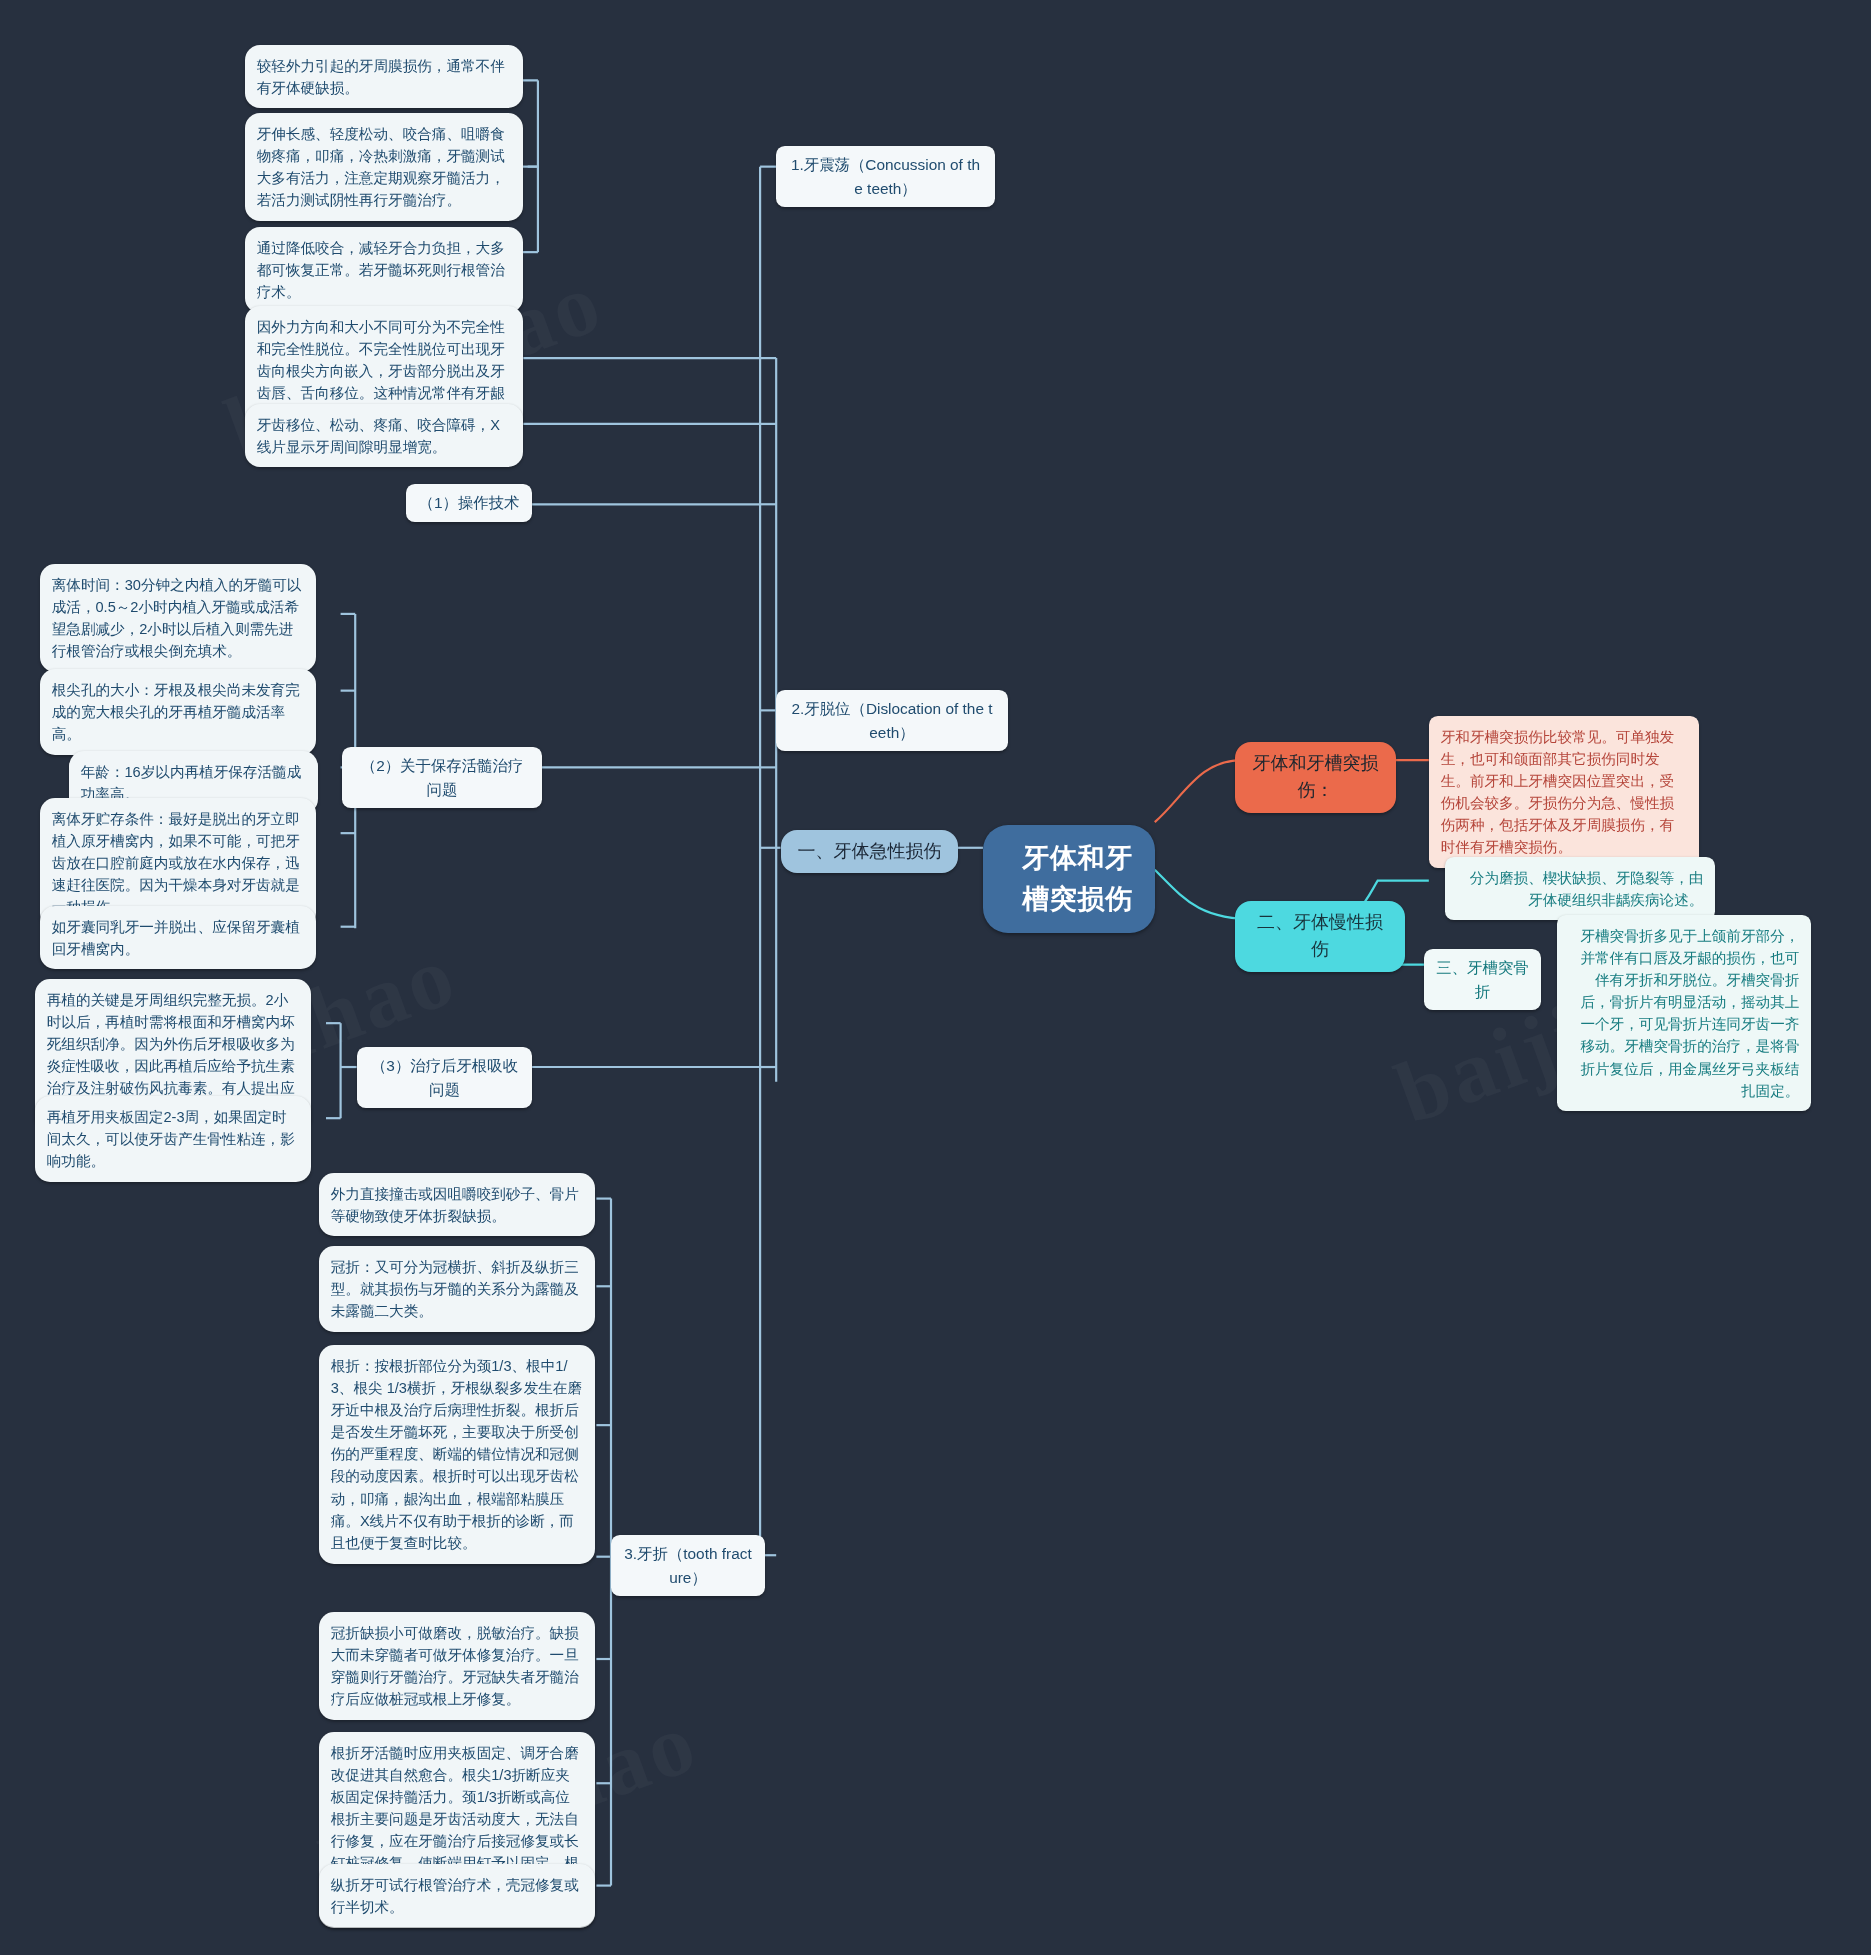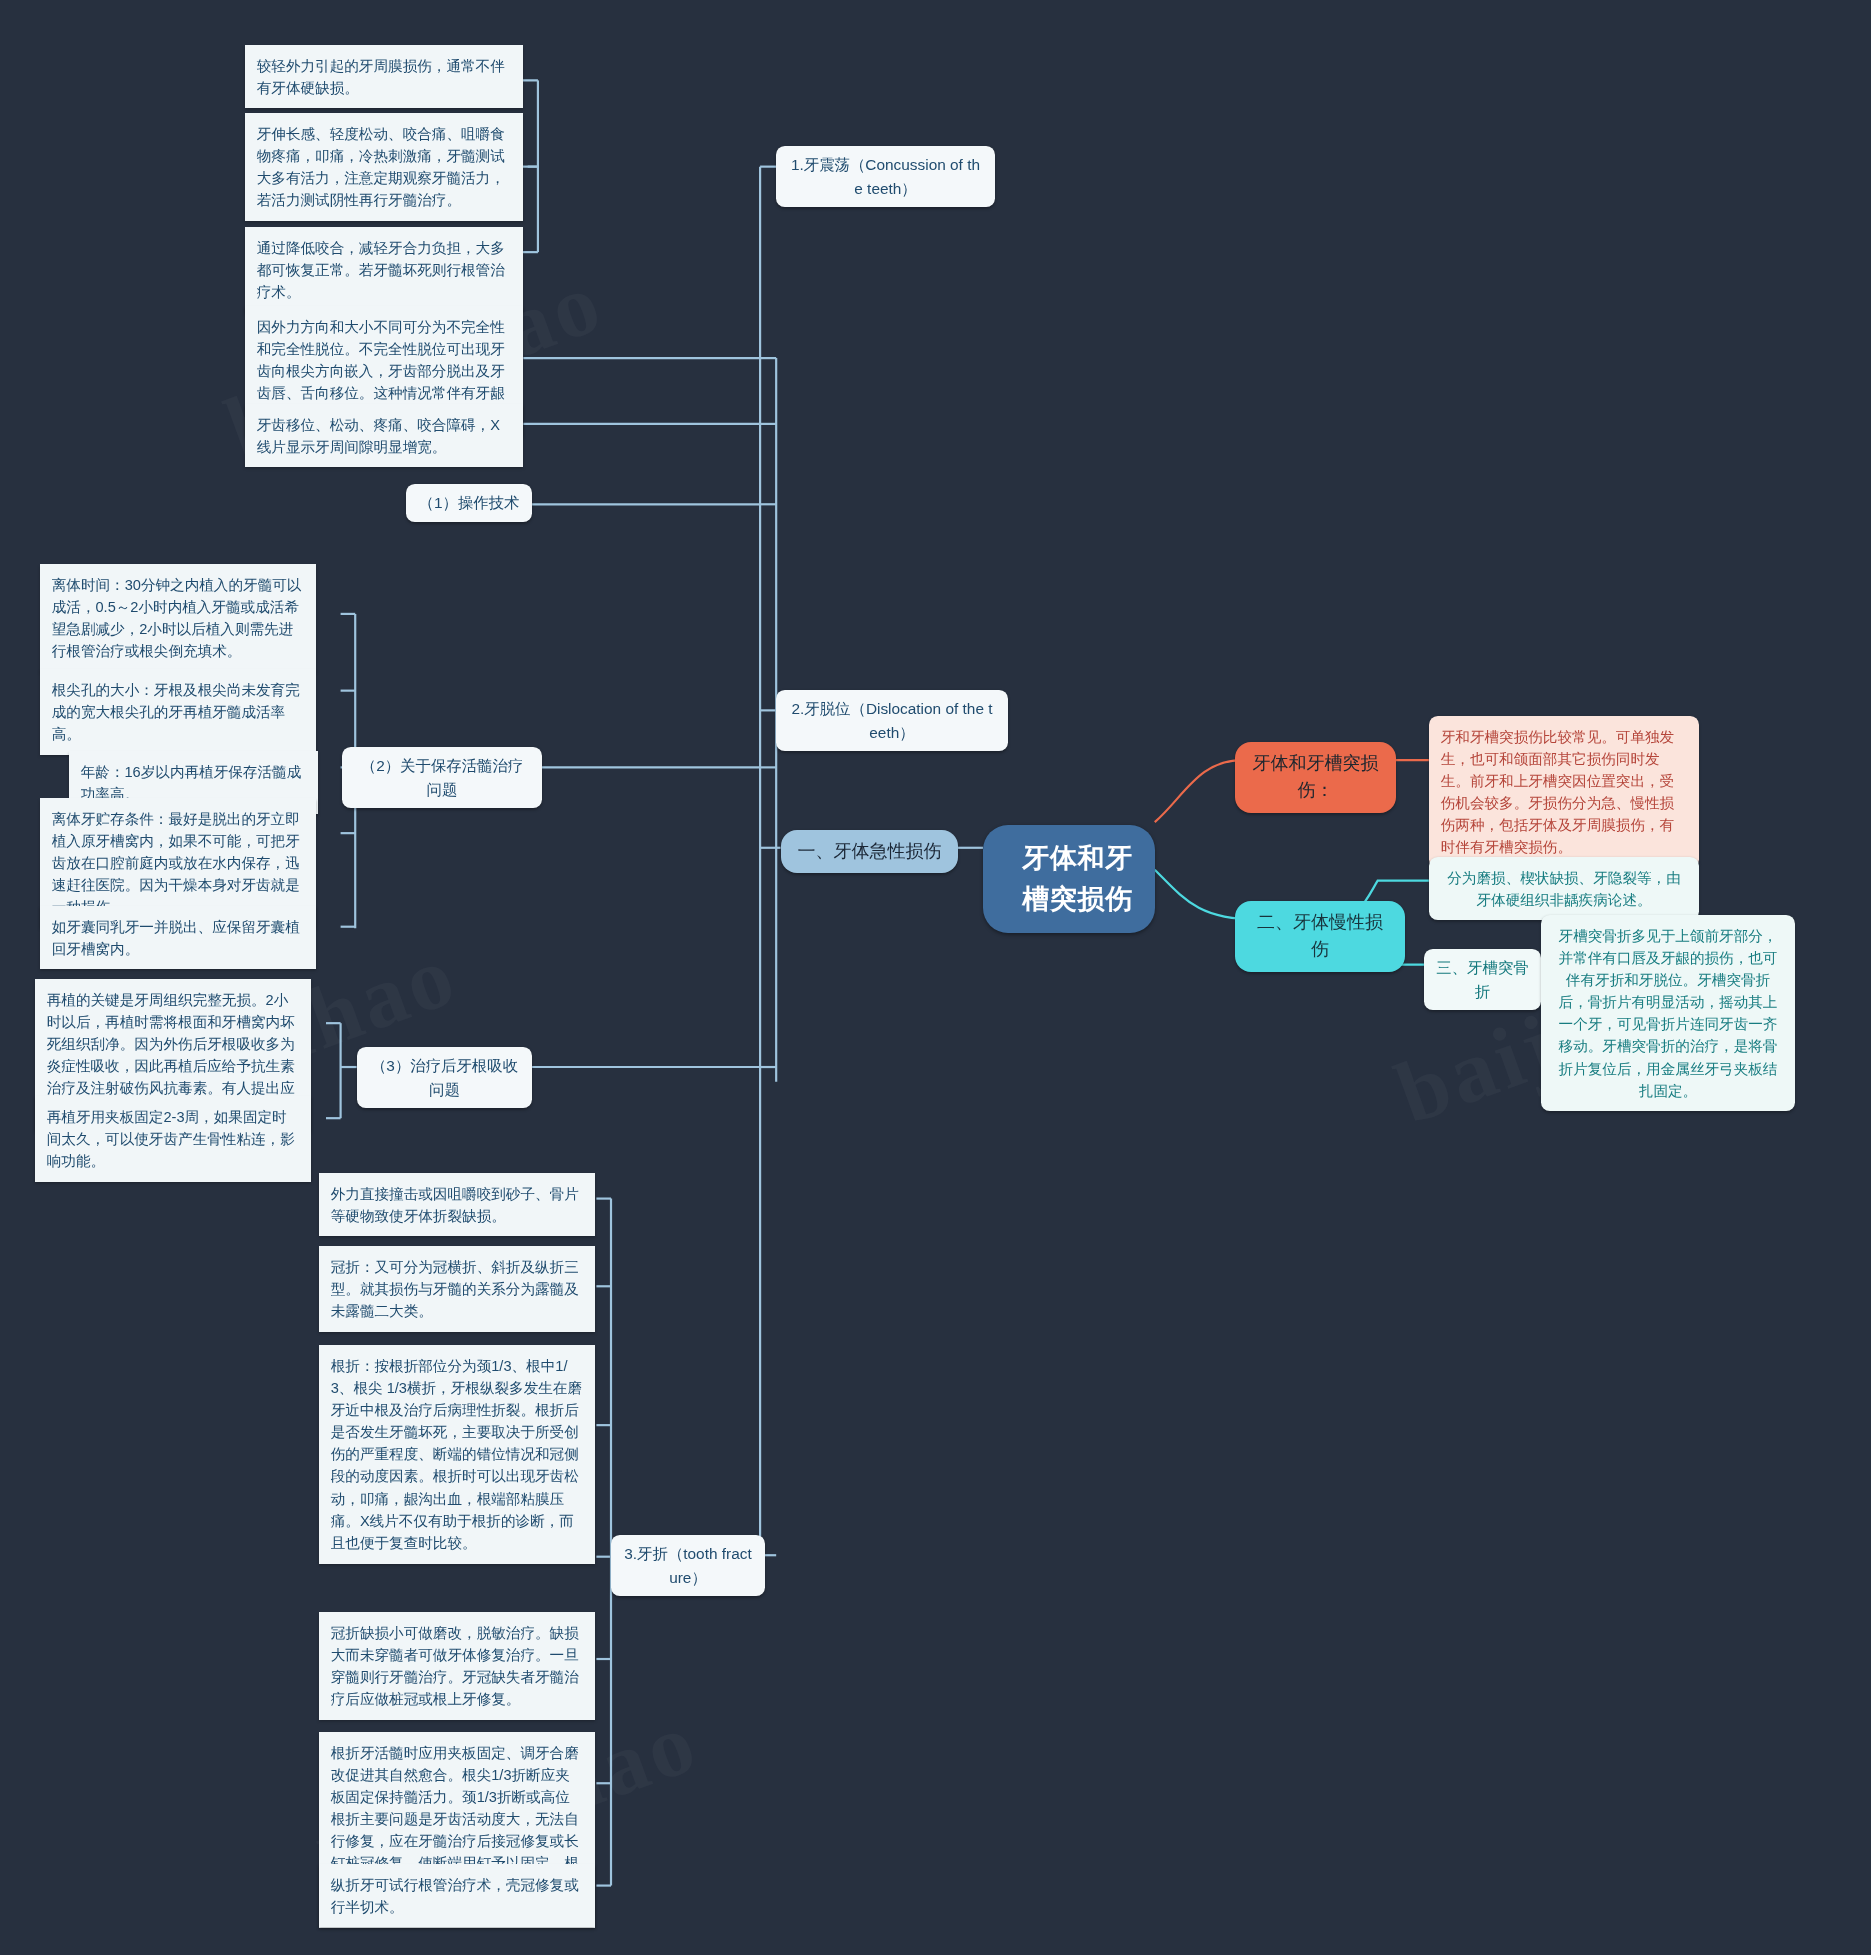--- a/index.html
+++ b/index.html
@@ -98,42 +98,43 @@
     border-radius: 8.8px;
     padding: 7.3px 11.7px;
     text-align: center;
     box-shadow: 0 1.5px 2.9px rgba(0,0,0,0.3);
   }
   
   .leaf {
     background: #f1f6f8;
     color: #1f4b6e;
     font-size: 14.6px;
-    border-radius: 0;
+    border-radius: 15px;
     padding: 9.5px 11.7px;
     text-align: left;
     box-shadow: 0 1.5px 2.9px rgba(0,0,0,0.28);
   }
   .leaf-orange {
     background: #fbe4dc;
     color: #b5453a;
     font-size: 14.6px;
     border-radius: 8.8px;
     padding: 9.5px 11.7px;
     text-align: left;
     box-shadow: 0 1.5px 2.9px rgba(0,0,0,0.28);
   }
   .leaf-teal {
     background: #eef8f7;
     color: #177c80;
     font-size: 14.6px;
     border-radius: 8.8px;
     padding: 9.5px 11.7px;
-    text-align: center;
+    text-align: right;
     box-shadow: 0 1.5px 2.9px rgba(0,0,0,0.28);
+    margin-left: 16px;
   }
 </style>
 </head>
 <body>
 
 <div id="canvas">
 
   <div class="wm" style="left:219px;top:314px;">baijiahao</div>
   <div class="wm" style="left:73px;top:987px;">baijiahao</div>
   <div class="wm" style="left:314px;top:1754px;">baijiahao</div>

